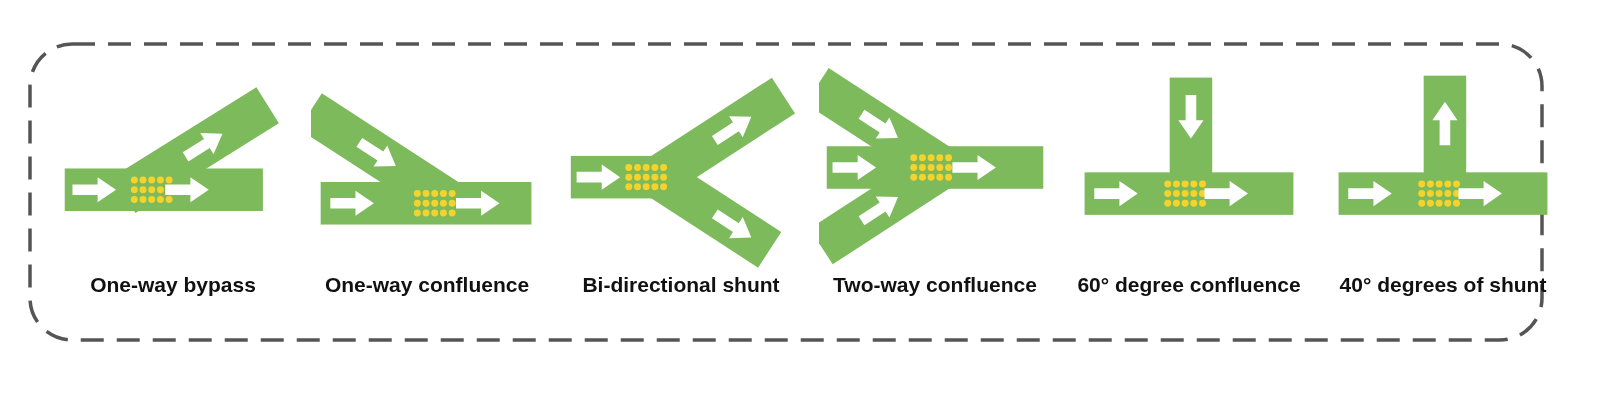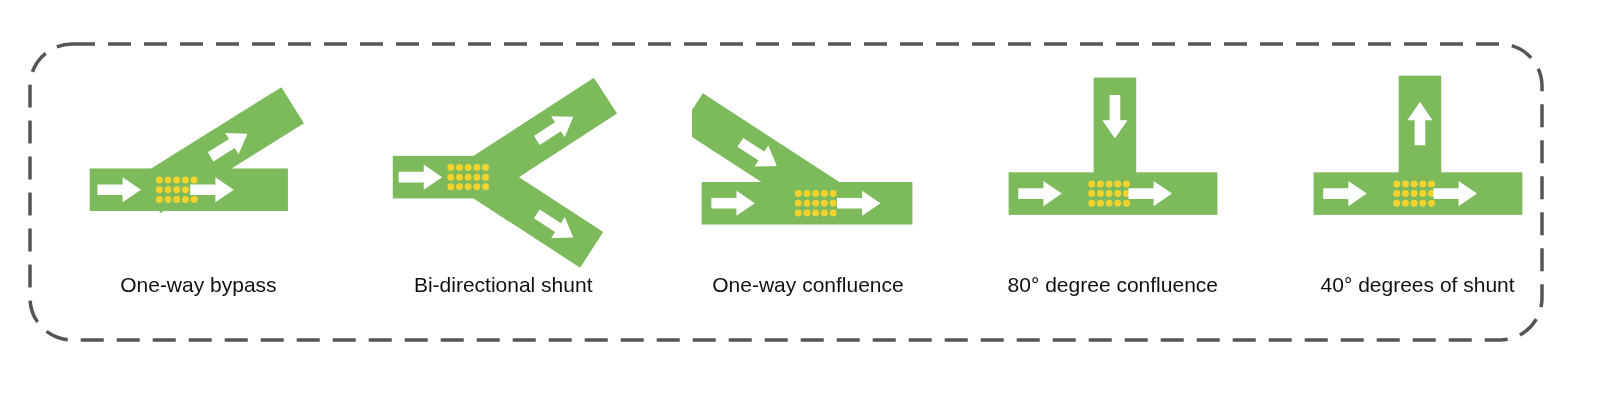--- a/index.html
+++ b/index.html
@@ -26,20 +26,21 @@
     stroke: var(--border-gray, #555555);
     stroke-width: 3.5;
     stroke-dasharray: 23 13;
   }
   .panels {
     position: absolute;
     left: 46px;
     right: 30px;
     top: 66px;
     display: flex;
+    font-weight: bold;
   }
   .panel {
     flex: 1;
     display: flex;
     flex-direction: column;
     align-items: center;
   }
   .panel svg.graphic {
     width: 232px;
     height: 203px;
@@ -100,60 +101,77 @@
         <use href="#dots" transform="translate(98,128)"></use>
         <use href="#arrow" transform="translate(16,128)"></use>
         <use href="#arrow" transform="translate(112,128)"></use>
         <use href="#arrow" transform="translate(133,94) rotate(-32)"></use>
       </svg>
       <div class="panel-label">One-way bypass</div>
     </div>
 
     <div class="panel">
       <svg class="graphic" viewBox="0 0 240 210">
+        <g transform="translate(146,142) rotate(33)">
+            <rect class="road" x="-175" y="-22" width="175" height="44"></rect>
+          </g>
+        <rect class="road" x="10" y="120" width="218" height="44"></rect>
+        <use href="#dots" transform="translate(128,142)"></use>
+        <use href="#arrow" transform="translate(50,79) rotate(33)"></use>
+        <use href="#arrow" transform="translate(20,142)"></use>
+        <use href="#arrow" transform="translate(150,142)"></use>
+      </svg>
+      <div class="panel-label">One-way confluence</div>
+    </div>
+
+    <div class="panel">
+      <svg class="graphic" viewBox="0 0 240 210">
         <g transform="translate(96,115) rotate(-33)">
             <rect class="road" x="0" y="-22" width="155" height="44"></rect>
           </g>
         <g transform="translate(96,115) rotate(33)">
             <rect class="road" x="0" y="-22" width="138" height="44"></rect>
           </g>
         <rect class="road" x="6" y="93" width="110" height="44"></rect>
         <use href="#dots" transform="translate(84,115)"></use>
         <use href="#arrow" transform="translate(12,115)"></use>
         <use href="#arrow" transform="translate(155,77) rotate(-33)"></use>
         <use href="#arrow" transform="translate(155,153) rotate(33)"></use>
       </svg>
       <div class="panel-label">Bi-directional shunt</div>
     </div>
 
     <div class="panel">
       <svg class="graphic" viewBox="0 0 240 210">
-        <g transform="translate(146,142) rotate(33)">
-            <rect class="road" x="-175" y="-22" width="175" height="44"></rect>
+        <g transform="translate(128,105) rotate(33)">
+            <rect class="road" x="-155" y="-22" width="155" height="44"></rect>
           </g>
-        <rect class="road" x="10" y="120" width="218" height="44"></rect>
-        <use href="#dots" transform="translate(128,142)"></use>
-        <use href="#arrow" transform="translate(50,79) rotate(33)"></use>
-        <use href="#arrow" transform="translate(20,142)"></use>
-        <use href="#arrow" transform="translate(150,142)"></use>
+        <g transform="translate(128,105) rotate(-33)">
+            <rect class="road" x="-150" y="-22" width="150" height="44"></rect>
+          </g>
+        <rect class="road" x="8" y="83" width="224" height="44"></rect>
+        <use href="#dots" transform="translate(116,105)"></use>
+        <use href="#arrow" transform="translate(14,105)"></use>
+        <use href="#arrow" transform="translate(44,50) rotate(33)"></use>
+        <use href="#arrow" transform="translate(44,160) rotate(-33)"></use>
+        <use href="#arrow" transform="translate(138,105)"></use>
       </svg>
-      <div class="panel-label">One-way confluence</div>
+      <div class="panel-label">Two-way confluence</div>
     </div>
-
 
     <div class="panel">
       <svg class="graphic" viewBox="0 0 240 210">
         <rect class="road" x="100" y="12" width="44" height="122"></rect>
         <rect class="road" x="12" y="110" width="216" height="44"></rect>
         <use href="#dots" transform="translate(116,132)"></use>
         <use href="#arrow" transform="translate(122,30) rotate(90)"></use>
         <use href="#arrow" transform="translate(22,132)"></use>
         <use href="#arrow" transform="translate(136,132)"></use>
       </svg>
-      <div class="panel-label">80° degree confluence</div>
+      <div class="panel-label">60° degree confluence</div>
     </div>
 
     <div class="panel">
       <svg class="graphic" viewBox="0 0 240 210">
         <rect class="road" x="100" y="10" width="44" height="124"></rect>
         <rect class="road" x="12" y="110" width="216" height="44"></rect>
         <use href="#dots" transform="translate(116,132)"></use>
         <use href="#arrow" transform="translate(122,82) rotate(-90)"></use>
         <use href="#arrow" transform="translate(22,132)"></use>
         <use href="#arrow" transform="translate(136,132)"></use>

